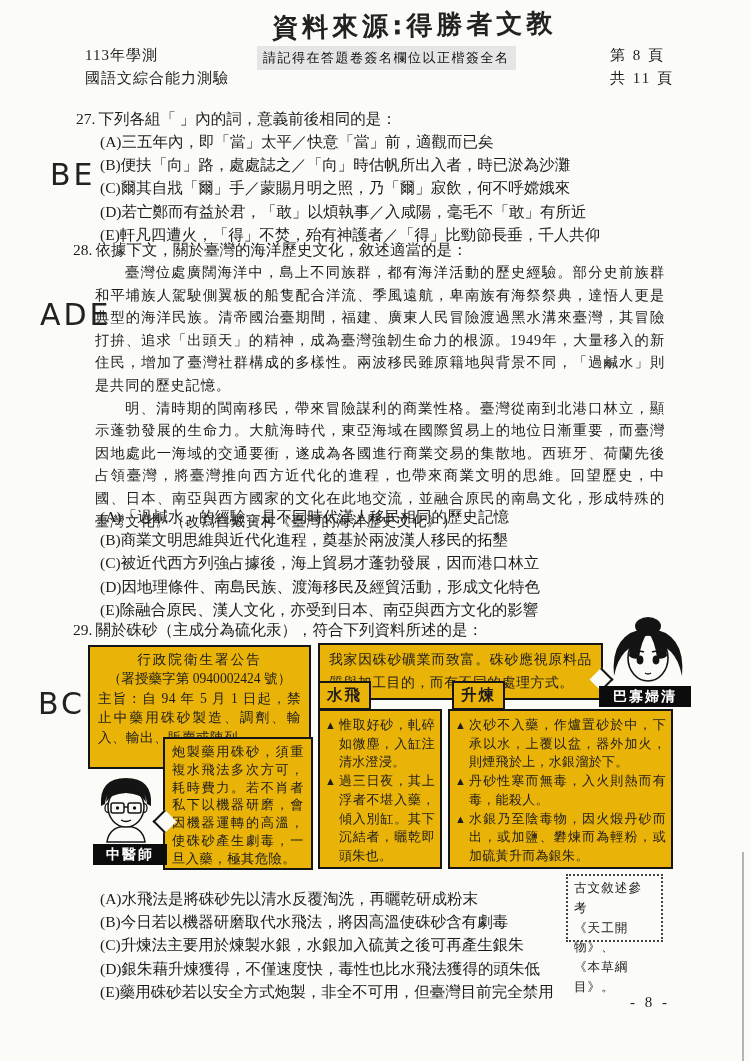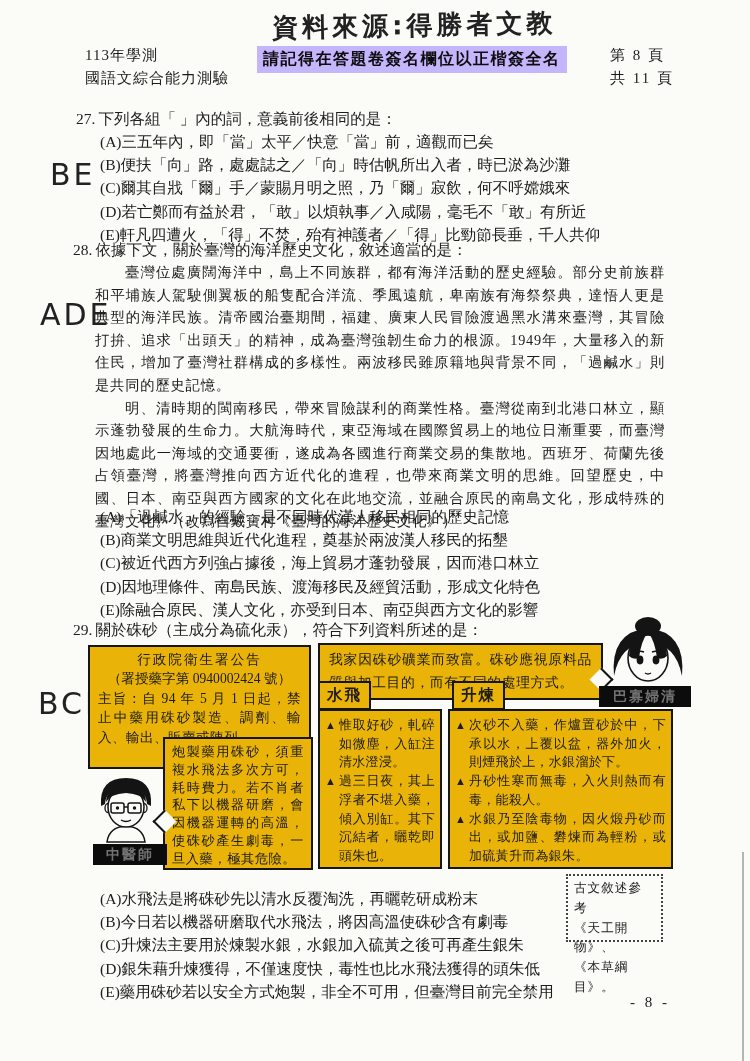--- a/index.html
+++ b/index.html
@@ -4,22 +4,22 @@
 <style>
   html,body{margin:0;padding:0;background:#e8e8e6;}
   .page{position:relative;width:750px;height:1061px;background:#fbfbf8;margin:0 auto;
         font-family:"Liberation Serif", serif;color:#1c1c1c;overflow:hidden;}
   .abs{position:absolute;}
   .hand{font-family:"DejaVu Sans", cursive;color:#222;}
   
   .hw-title{left:272px;top:8px;font-size:26px;font-weight:600;letter-spacing:4px;transform:rotate(-1deg);}
   .exam-l1{left:85px;top:46px;font-size:15px;letter-spacing:1px;}
   .exam-l2{left:85px;top:69px;font-size:15px;letter-spacing:1px;}
-  .notice-bar{left:257px;top:46px;background:#c4b5fd;color:#0d0d0d;font-weight:bold;
-              font-size:16px;padding:3px 6px;letter-spacing:1.5px;}
+  .notice-bar{left:257px;top:46px;background:#e5e5e5;color:#0d0d0d;font-weight:normal;
+              font-size:13px;padding:3px 6px;letter-spacing:1.5px;}
   .pg-r1{left:610px;top:46px;font-size:15px;letter-spacing:2px;}
   .pg-r2{left:610px;top:69px;font-size:15px;letter-spacing:2px;}
   
   .qline{font-size:15.5px;white-space:nowrap;}
   .qnum{margin-right:3px;}
   .opts div{line-height:23.2px;font-size:15.5px;white-space:nowrap;}
   .passage{width:570px;font-size:14.3px;line-height:22.6px;letter-spacing:0.8px;text-align:justify;}
   .passage p{margin:0;text-indent:2.1em;}
   .ann{font-size:30px;letter-spacing:3px;font-weight:500;}
   
@@ -32,21 +32,21 @@
   .widow-bubble{left:318px;top:643px;width:285px;height:57px;}
   .doctor-bubble{left:163px;top:737px;width:150px;height:133px;font-size:13.2px;line-height:17.8px;padding:4px 7px;}
   .ptr{position:absolute;width:15px;height:15px;background:#fbfbf8;}
   .ptr-r{right:-9px;top:26px;border-right:2px solid #151515;border-bottom:2px solid #151515;transform:rotate(-45deg);}
   .ptr-l{left:-9px;top:74px;border-left:2px solid #151515;border-top:2px solid #151515;transform:rotate(-45deg);}
   .tab{top:681px;padding:2px 7px;font-size:15.5px;font-weight:bold;letter-spacing:2px;}
   .mcol{top:709px;height:160px;padding:5px 5px;font-size:13px;line-height:18.7px;}
   .brow{display:flex;}
   .bmark{flex:0 0 14px;font-size:11px;line-height:18.7px;}
   .btext{flex:1;text-align:justify;letter-spacing:0.3px;}
-  .namebox{background:#0c0c0c;color:#737373;text-align:center;font-weight:bold;
+  .namebox{background:#0c0c0c;color:#ffffff;text-align:center;font-weight:bold;
            font-size:14px;letter-spacing:2px;line-height:21px;}
   .refbox{left:566px;top:874px;width:97px;height:68px;border:2px dotted #444;background:#fbfbf8;
           box-sizing:border-box;padding:3px 6px;font-size:12.6px;line-height:19.8px;letter-spacing:1px;}
   .footer{left:630px;top:994px;font-size:15px;letter-spacing:3px;}
   .scan-edge{left:742px;top:852px;width:2px;height:209px;background:#8f8f8f;opacity:.65;}
 </style>
 </head>
 <body>
 
 <div class="page">

